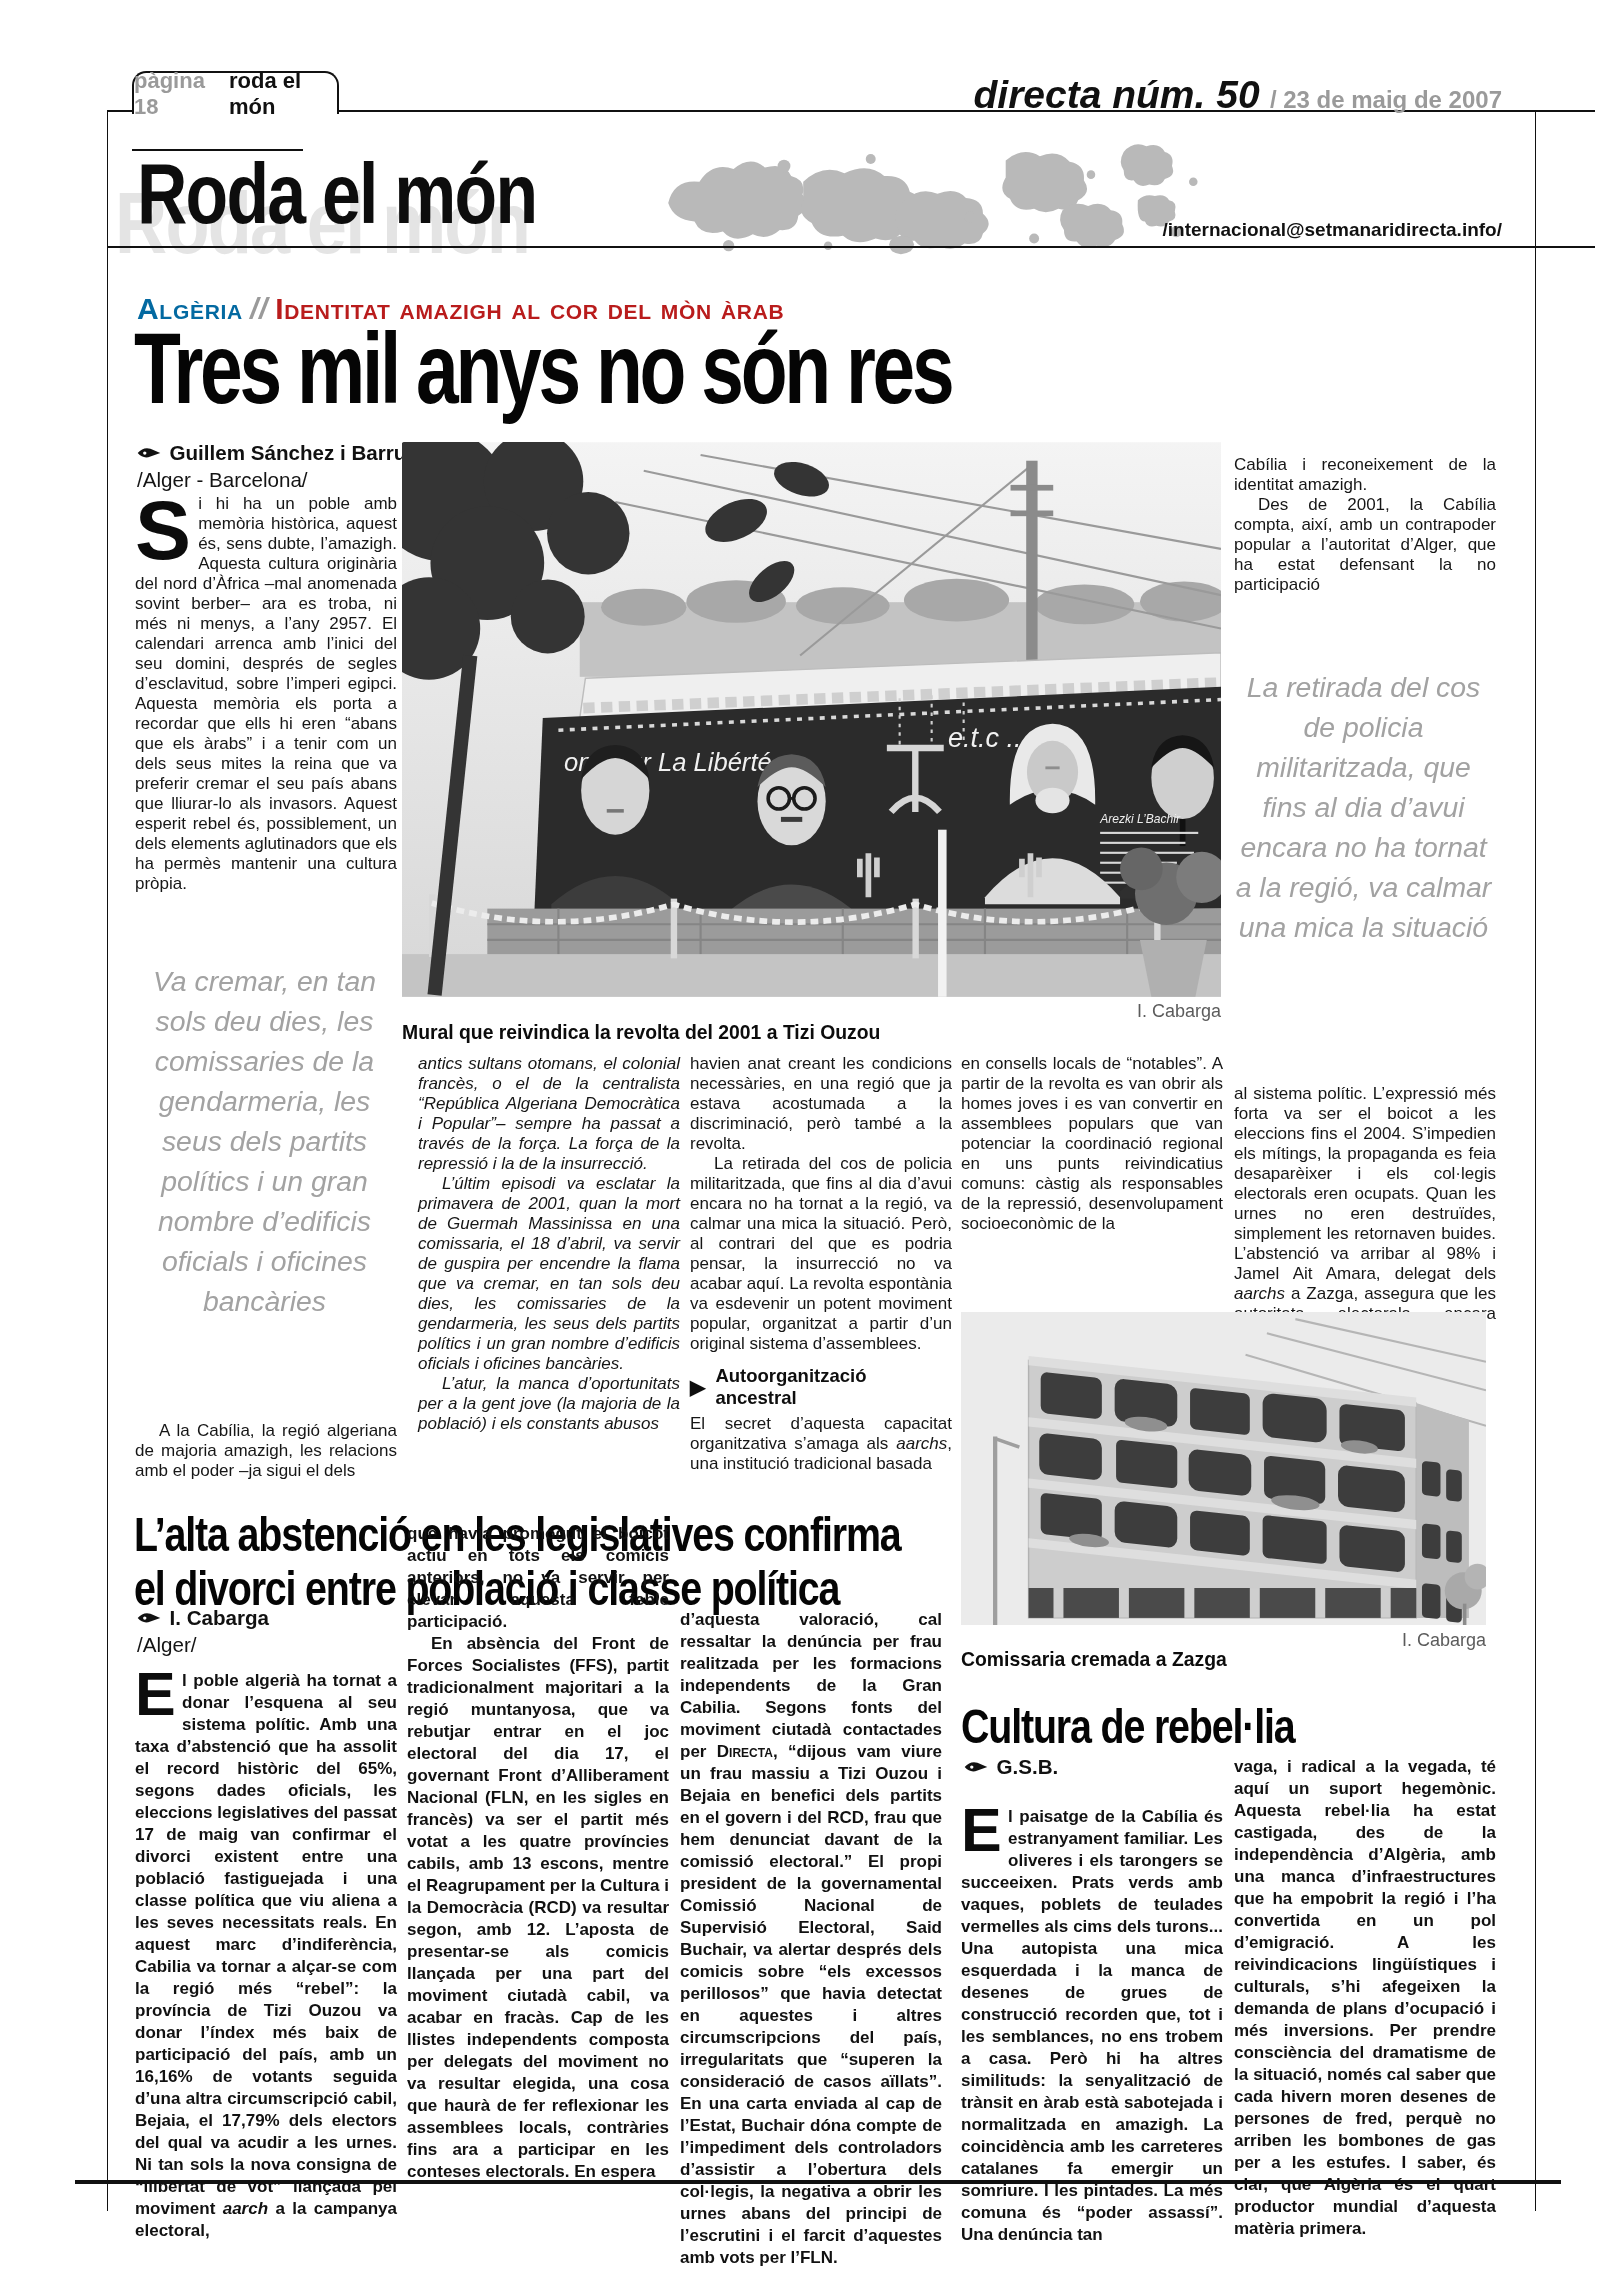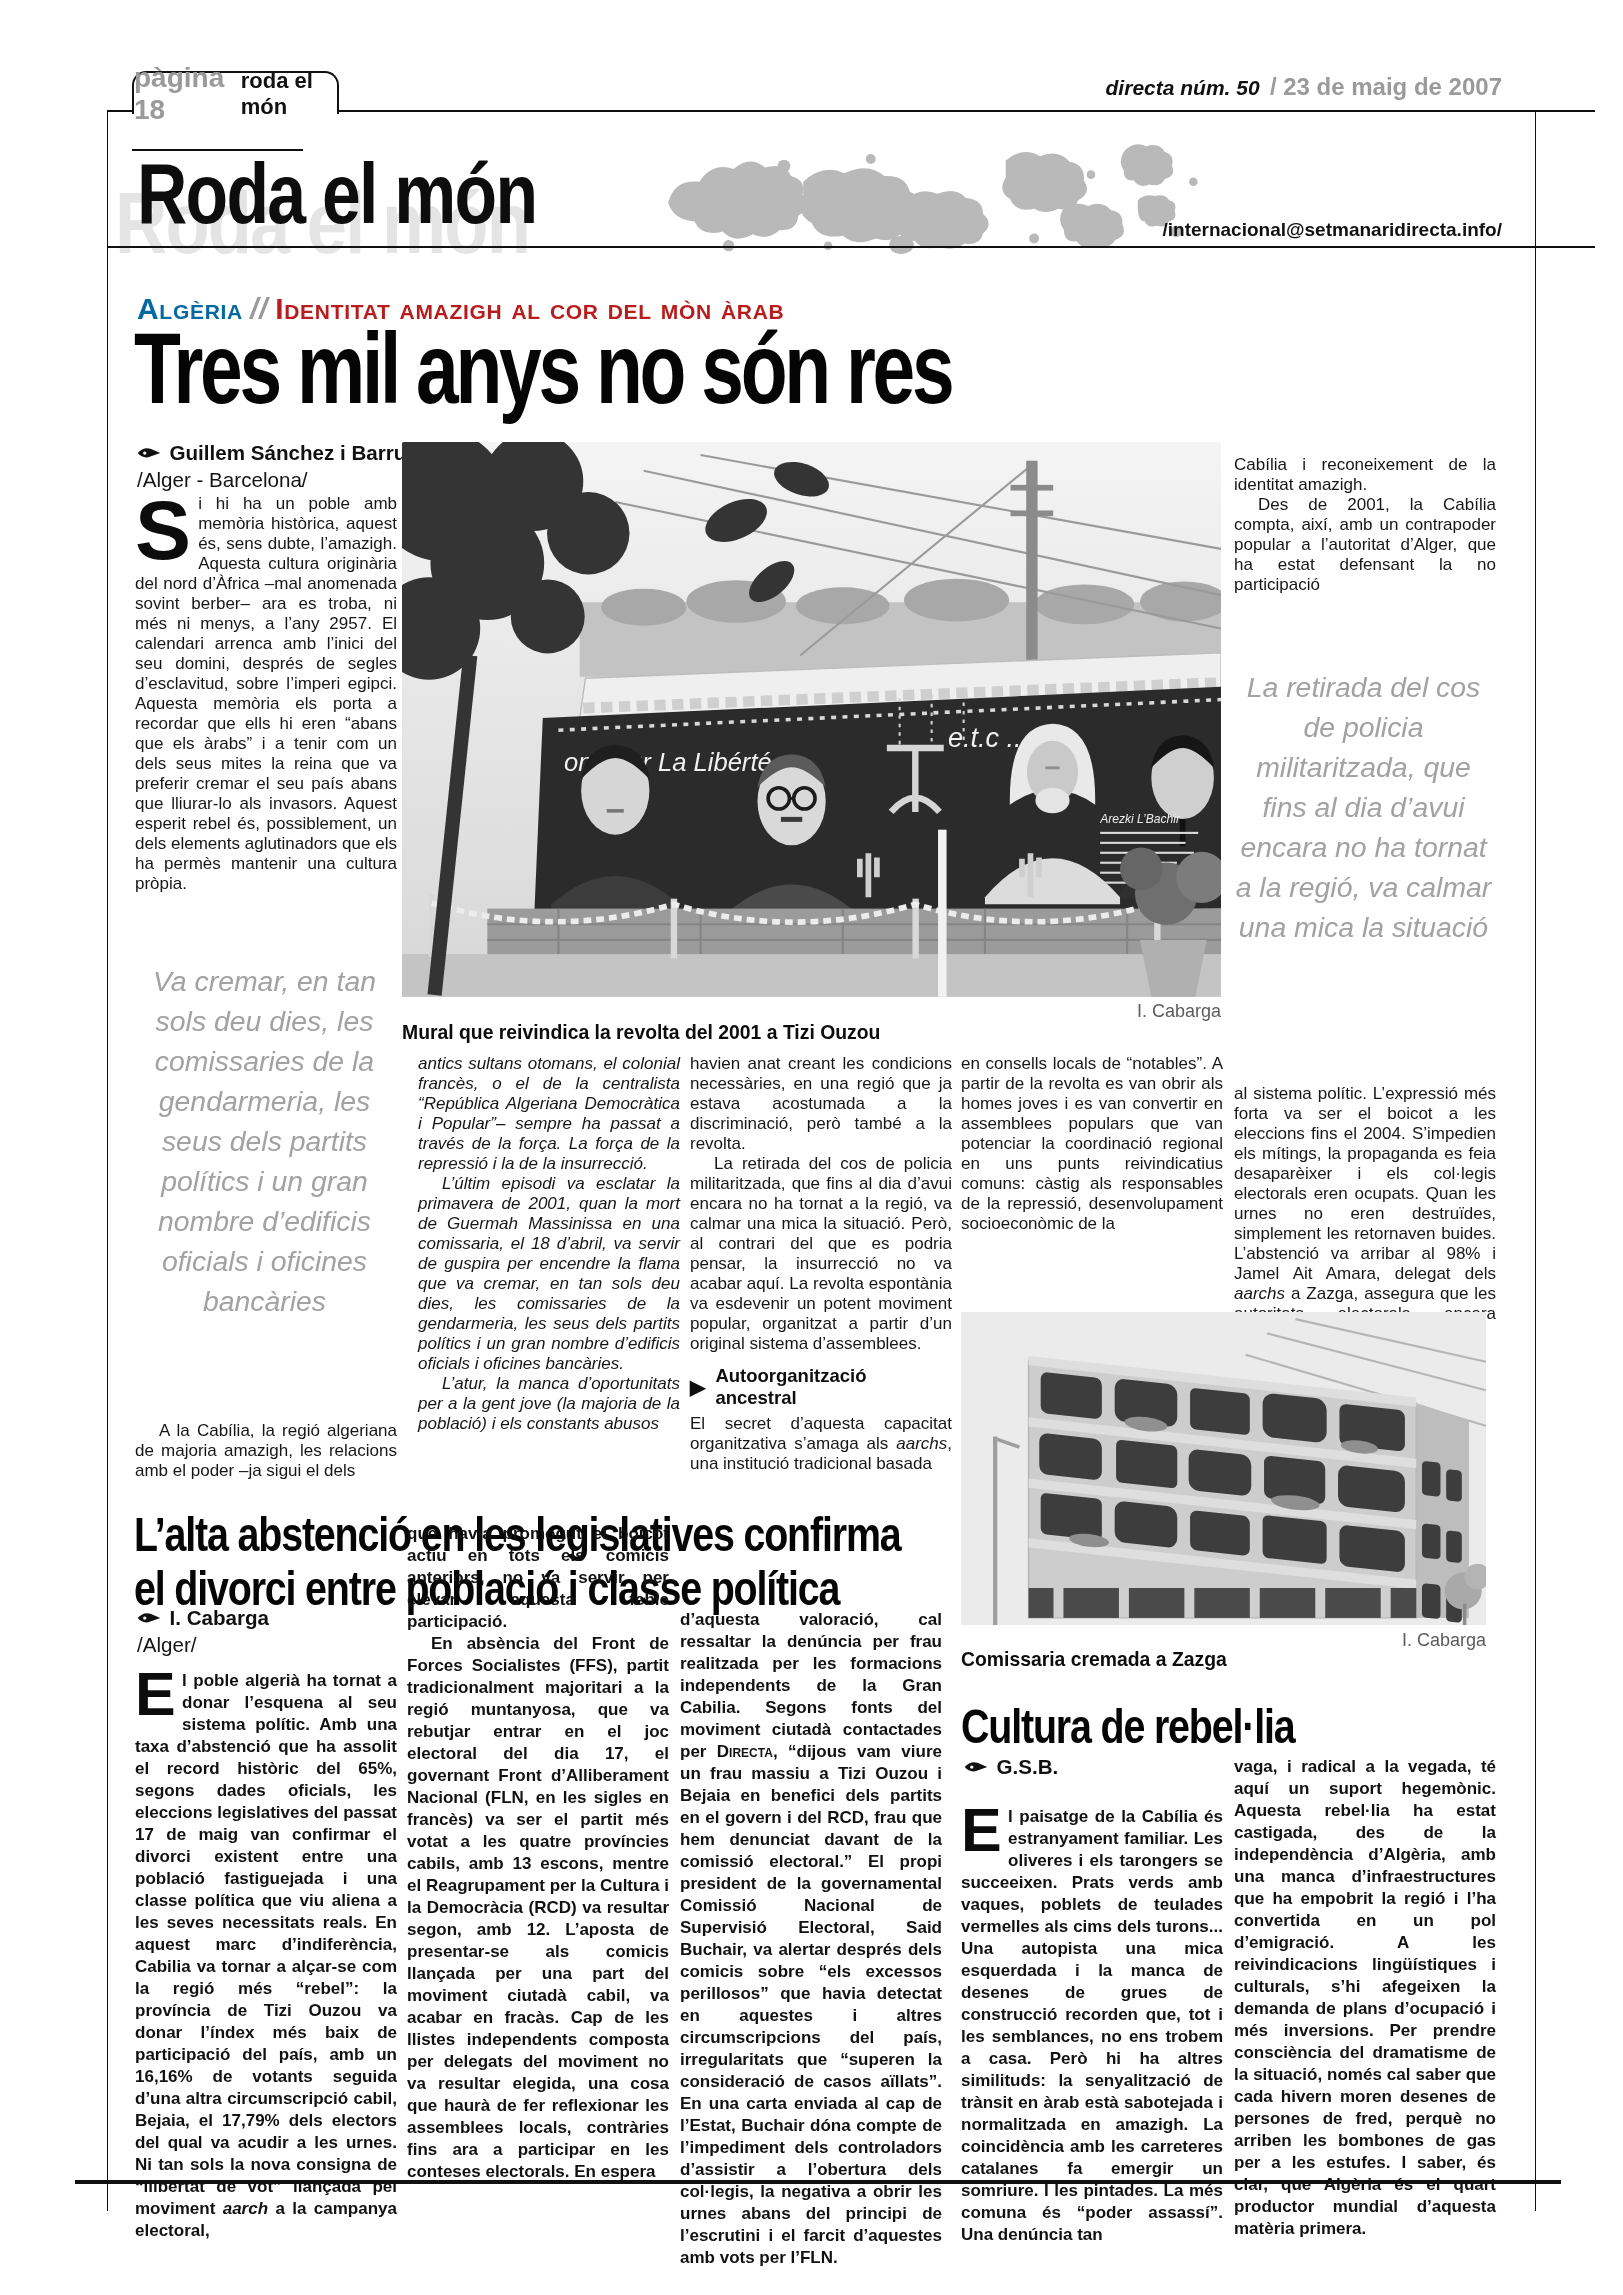--- a/index.html
+++ b/index.html
@@ -4,24 +4,24 @@
 <style>
   html,body{margin:0;padding:0;background:#ffffff;}
   #page{position:relative;width:1623px;height:2295px;background:#ffffff;overflow:hidden;
         font-family:"Liberation Sans", sans-serif;color:#141414;}
   .rule{position:absolute;background:#111;}
   .abs{position:absolute;}
 
   
   .tab{position:absolute;left:132px;top:71px;width:203px;height:41px;border:2.1px solid #111;
        border-bottom:none;border-radius:14.2px 14.2px 0 0;display:flex;align-items:center;justify-content:center;gap:7.1px;background:#fff;z-index:6;}
-  .tab .pg{color:#9a9a9a;font-weight:700;font-size:28px;}
+  .tab .pg{color:#9a9a9a;font-weight:700;font-size:22px;}
   .tab .sec{color:#111;font-weight:700;font-size:22px;}
   .mast-right{position:absolute;left:782px;top:73px;width:720px;text-align:right;white-space:nowrap;}
-  .mast-right .issue{font-style:italic;font-weight:700;font-size:21px;color:#111;}
+  .mast-right .issue{font-style:italic;font-weight:700;font-size:39px;color:#111;}
   .mast-right .date{font-weight:700;font-size:24px;color:#9a9a9a;padding-left:7.1px;}
 
   .section-ghost{position:absolute;left:115px;top:179px;font-weight:700;font-size:88px;line-height:1;
        letter-spacing:-2.1px;color:#e4e4e4;transform:scaleX(.82);transform-origin:0 0;white-space:nowrap;z-index:1;}
   .section-title{position:absolute;left:137px;top:151px;font-weight:700;font-size:85px;line-height:1;
        letter-spacing:-2.1px;color:#0d0d0d;transform:scaleX(.82);transform-origin:0 0;white-space:nowrap;z-index:3;}
   .email{position:absolute;left:996px;top:219px;width:506px;text-align:right;font-weight:700;font-size:19px;color:#111;z-index:4;}
 
   
   .kicker{position:absolute;left:137px;top:292px;font-variant:small-caps;font-weight:700;font-size:30px;letter-spacing:0.7px;white-space:nowrap;}

